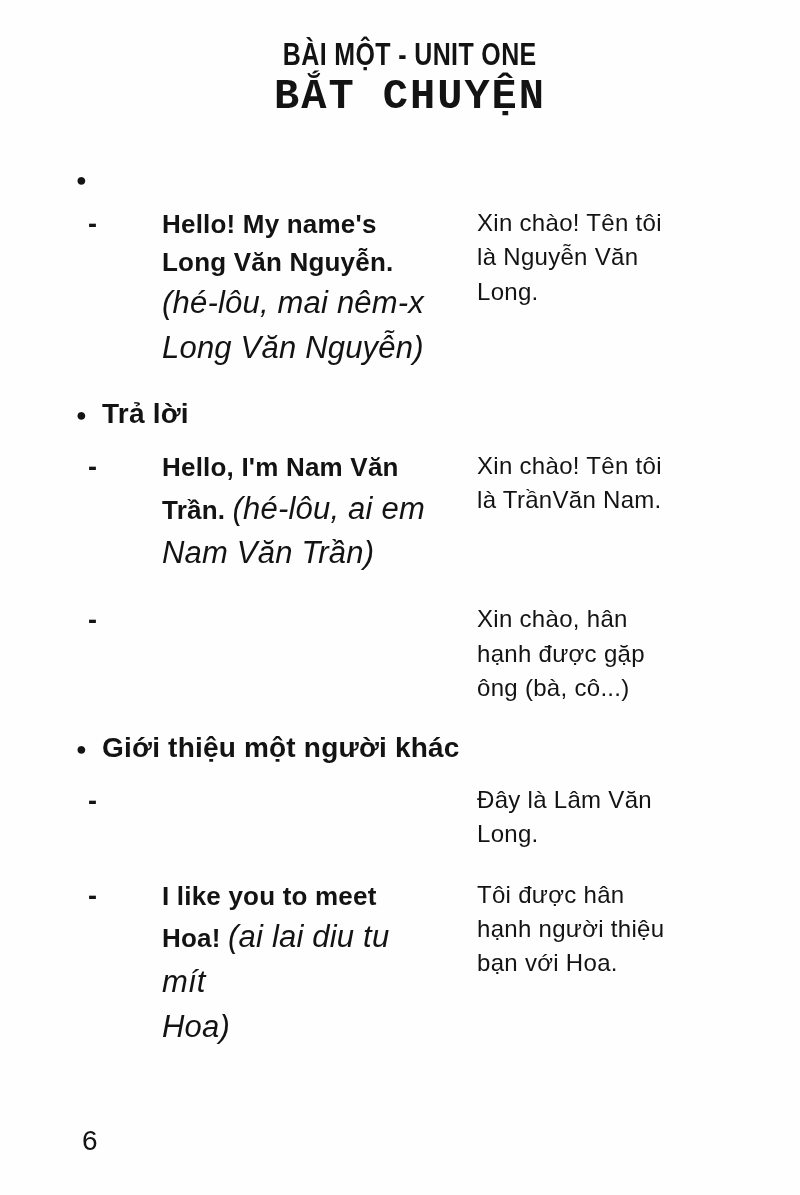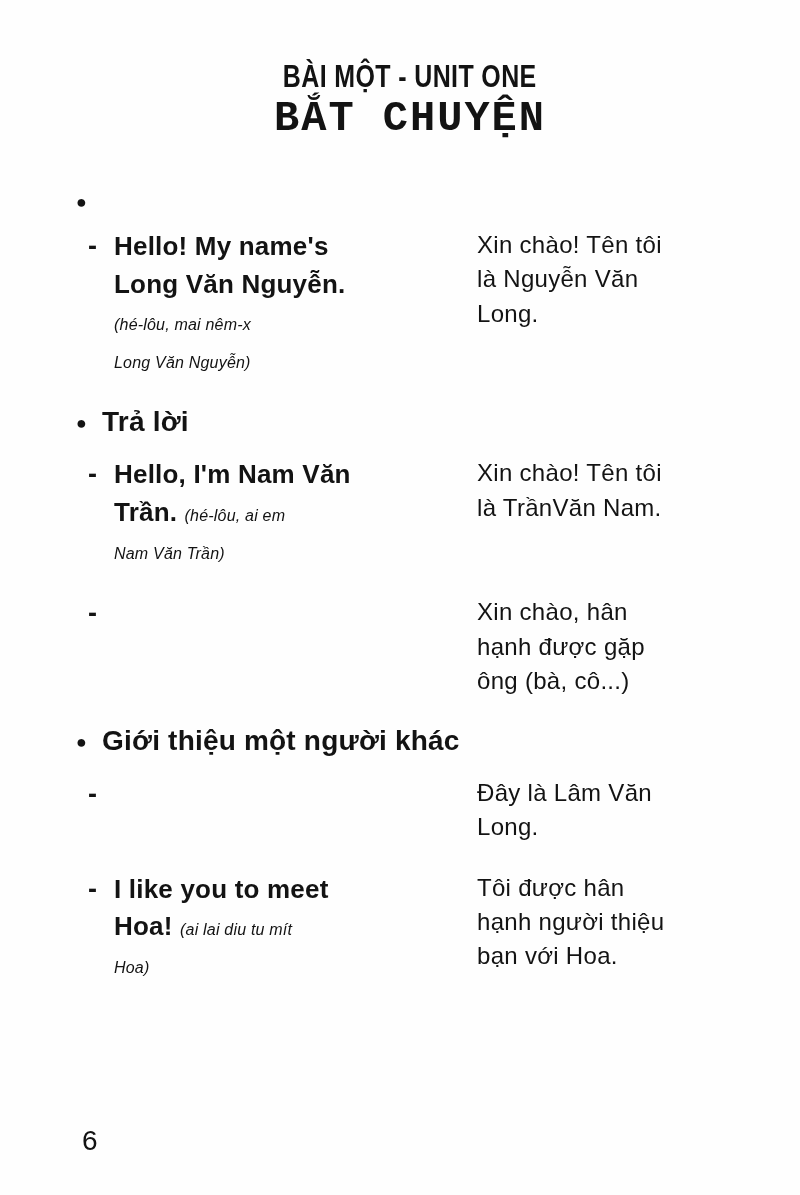--- a/index.html
+++ b/index.html
@@ -4,21 +4,21 @@
 <style>
   html,body { margin:0; padding:0; background:#e8e8e8; }
   .page {
     position:relative;
     width:800px; height:1195px;
     margin:0 auto;
     background:#fefefe;
     color:#131313;
     font-family:"Liberation Sans","DejaVu Sans",sans-serif;
     box-sizing:border-box;
-    padding:58px 40px 0 60px;
+    padding:36px 40px 0 60px;
     overflow:hidden;
   }
 
   
   .masthead { text-align:center; margin-bottom:50px; }
   .unit-label {
     display:inline-block;
     font-weight:700;
     font-size:32px;
     letter-spacing:0.5px;
@@ -70,25 +70,26 @@
     font-size:27px;
     font-weight:700;
     line-height:1.35;
   }
   .phrase {
     white-space:pre-line;
     font-size:26px;
     font-weight:700;
     line-height:1.45;
     letter-spacing:0.2px;
+    margin-left:48px;
   }
   .pron {
     font-weight:400;
     font-style:italic;
-    font-size:16px;
+    font-size:31px;
     letter-spacing:0.2px;
   }
   .rhs {
     white-space:pre-line;
     font-size:24px;
     font-weight:400;
     line-height:1.43;
     letter-spacing:0.3px;
   }
 

